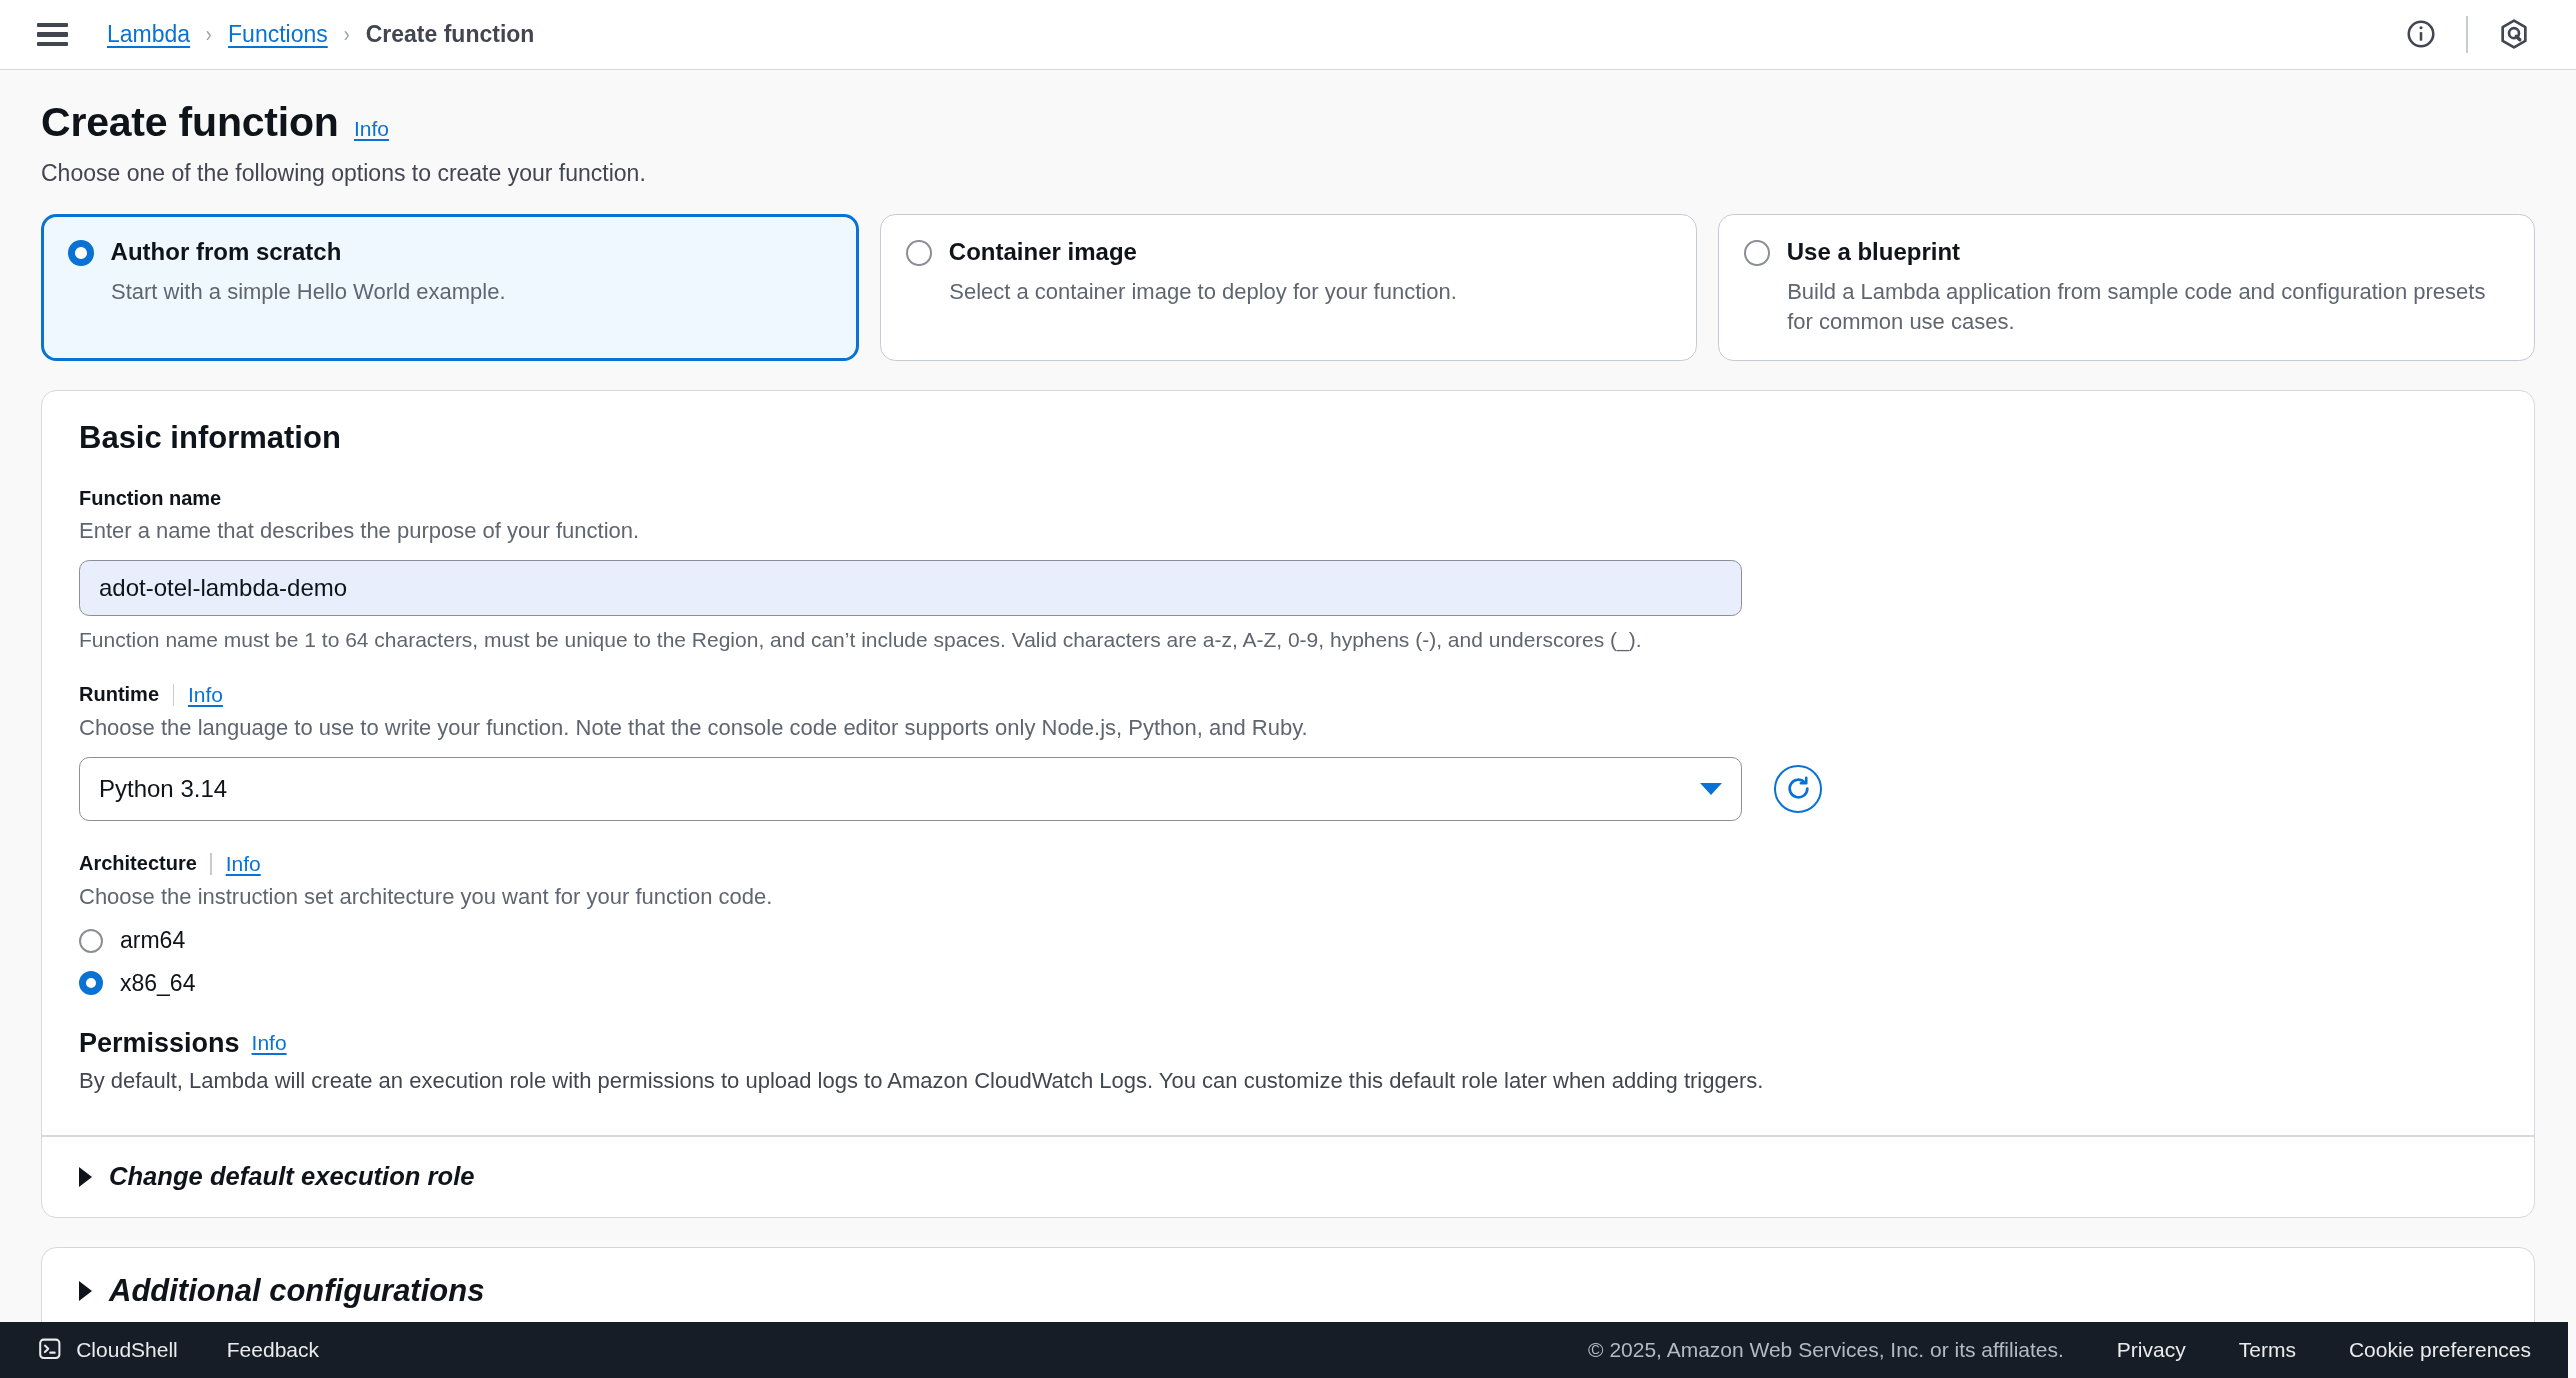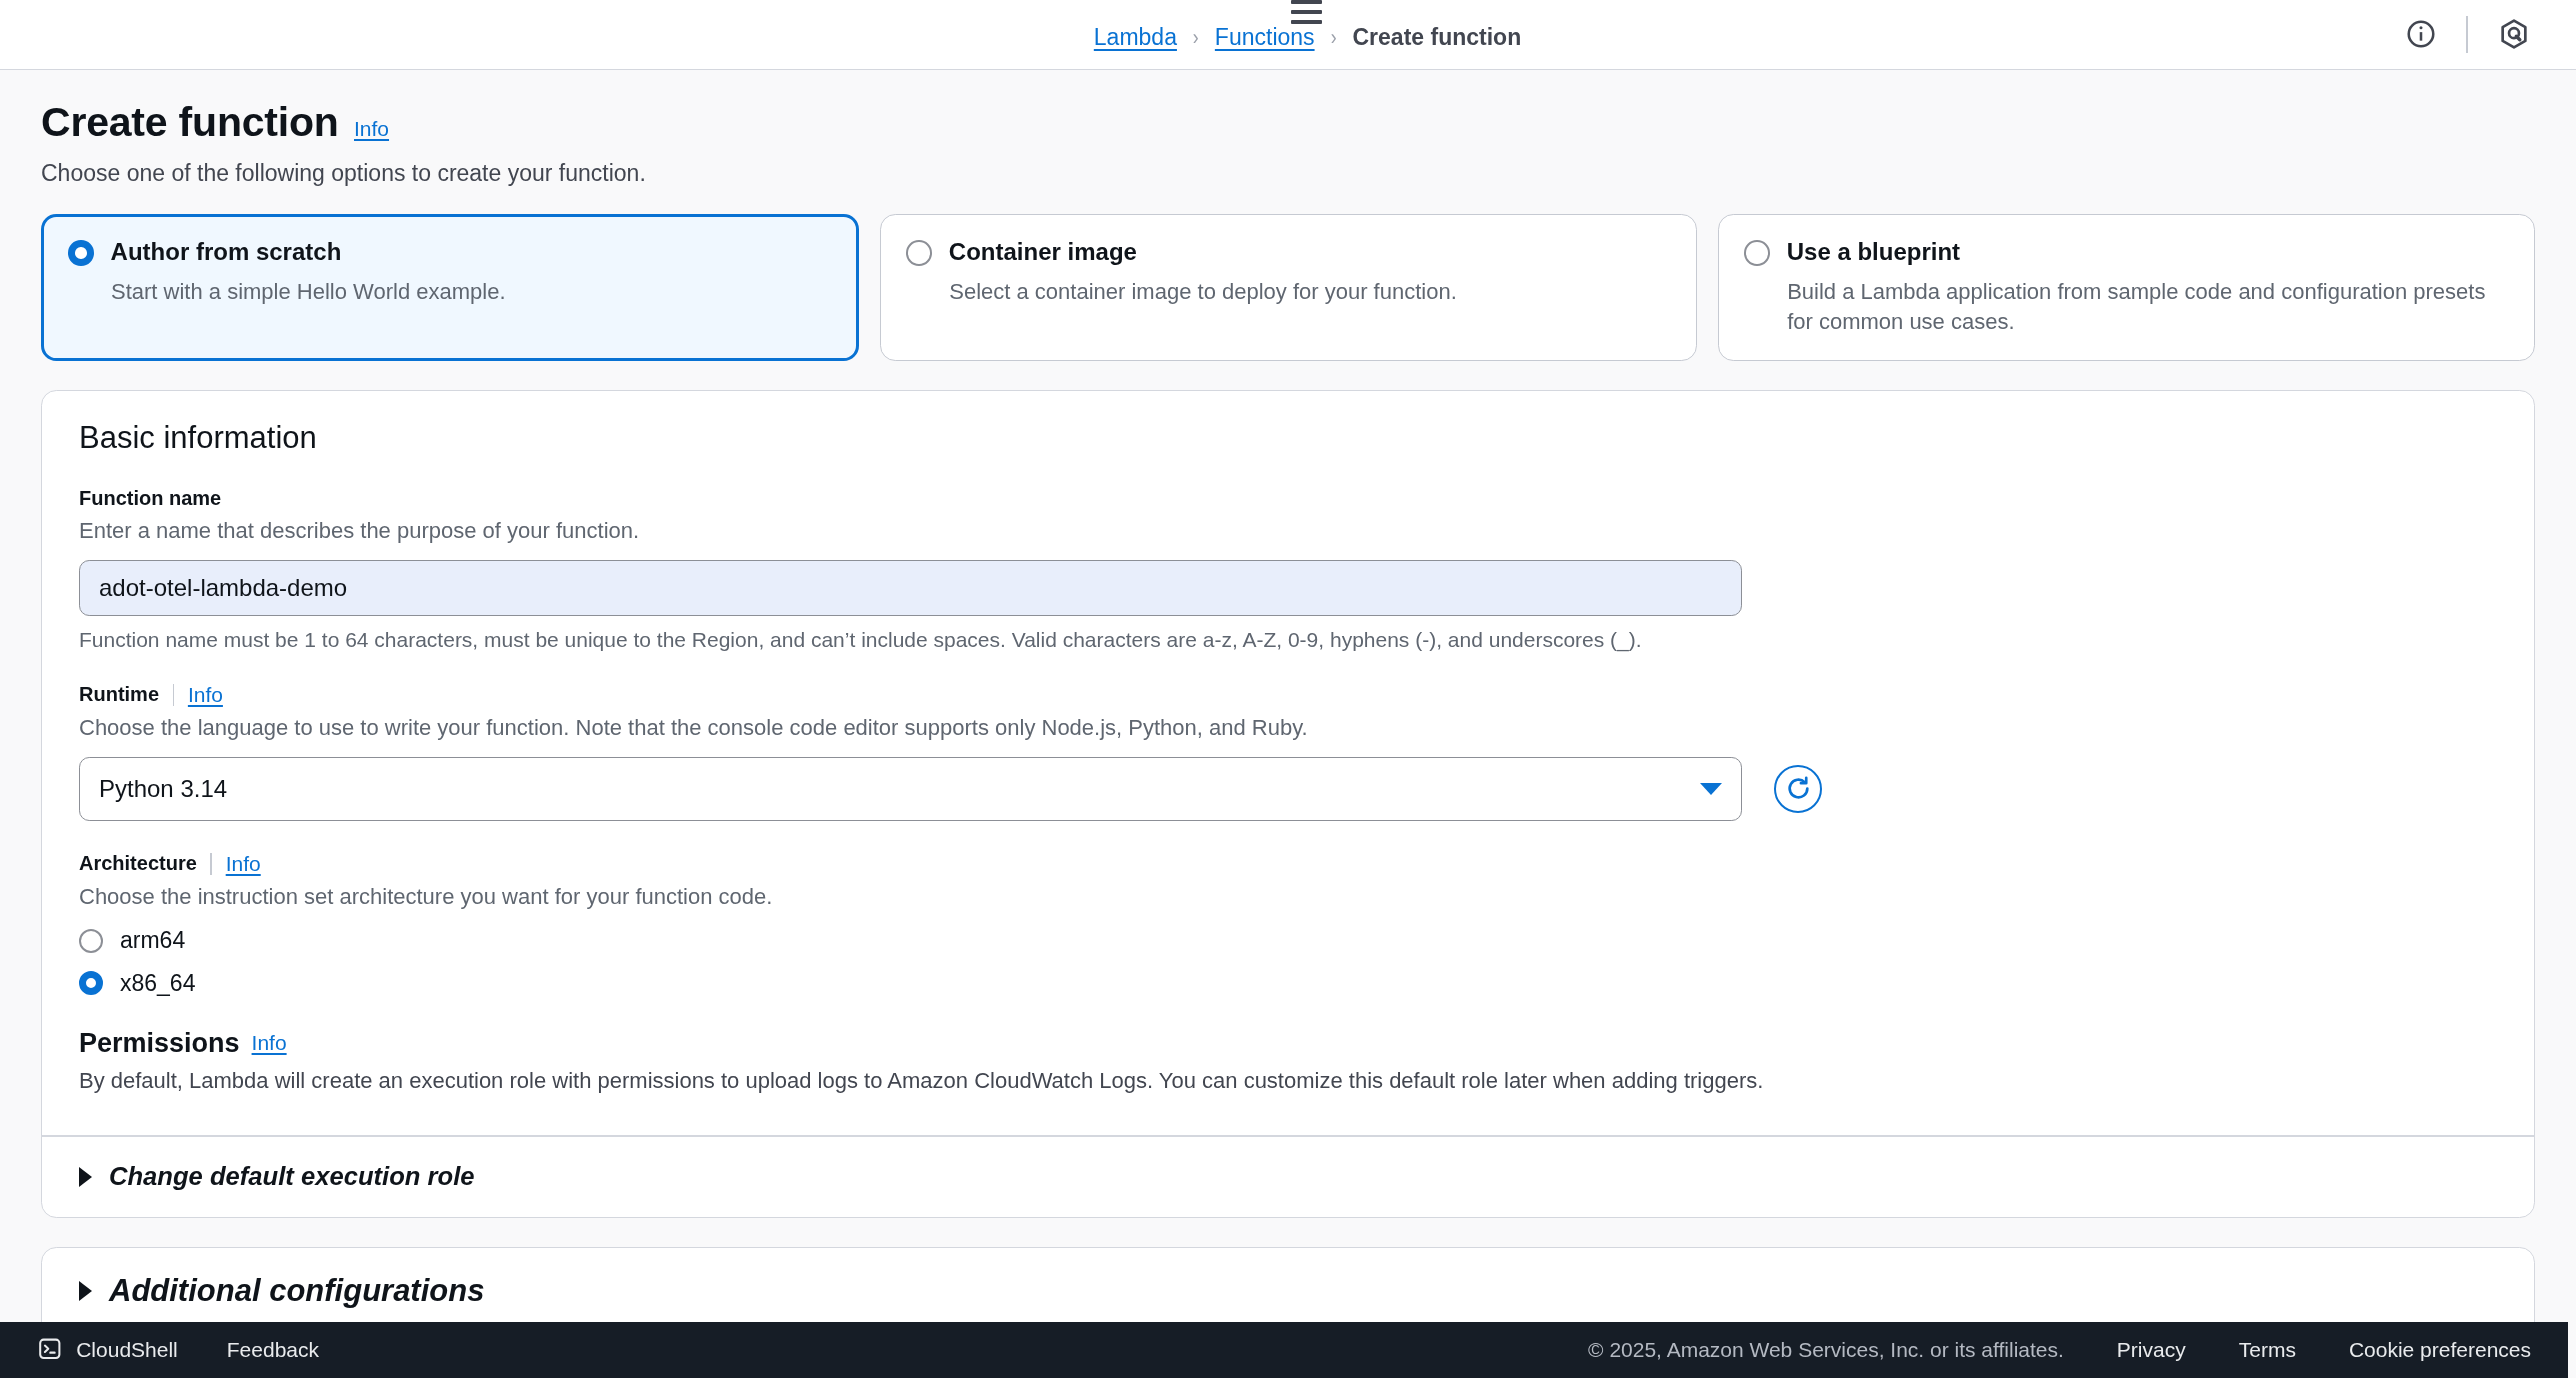--- a/index.html
+++ b/index.html
@@ -10,21 +10,21 @@
     overflow: hidden;
   }
   body { position: relative; }
 
   
   .topbar {
     position: absolute; top: 0; left: 0;
     width: 2576px; height: 70px;
     background: #ffffff;
     border-bottom: 1.7px solid #d4d7de;
-    display: flex; align-items: center; flex-direction: column;
+    display: flex; align-items: center;
   }
   .hamburger {
     margin-left: 37px; width: 31px; height: 24px;
     display: flex; flex-direction: column; justify-content: space-between;
     cursor: pointer;
   }
   .hamburger span { display: block; height: 4.3px; background: #424650; border-radius: 0.9px; }
 
   .crumbs { display: flex; align-items: center; margin-left: 39px; }
   .crumb-link {
@@ -88,21 +88,21 @@
     font-size: 22px; color: #5f6670; line-height: 1.38;
     margin-top: 10.2px; margin-left: 43px; max-width: 750px;
   }
 
   
   .panel {
     margin: 29px 41px 0 41px; background: #ffffff;
     border: 1.7px solid #d4d7de; border-radius: 15.3px;
   }
   .panel-body { padding: 29px 37px 8.5px 37px; }
-  h2 { font-size: 31px; font-weight: 400; color: #0f141a; }
+  h2 { font-size: 31px; font-weight: 700; color: #0f141a; }
 
   .field { margin-top: 31px; }
   .field-label { font-size: 20px; font-weight: 700; color: #0f141a; }
   .label-row { display: flex; align-items: center; }
   .label-div { width: 1.7px; height: 22px; background: #c6cad2; margin: 0 13.6px; }
   .field-desc { font-size: 22px; color: #5f6670; margin-top: 6.8px; line-height: 1.35; }
 
   .input {
     margin-top: 13.6px; width: 1663px; height: 56px;
     border: 1.7px solid #8c8f96; border-radius: 10.2px;

